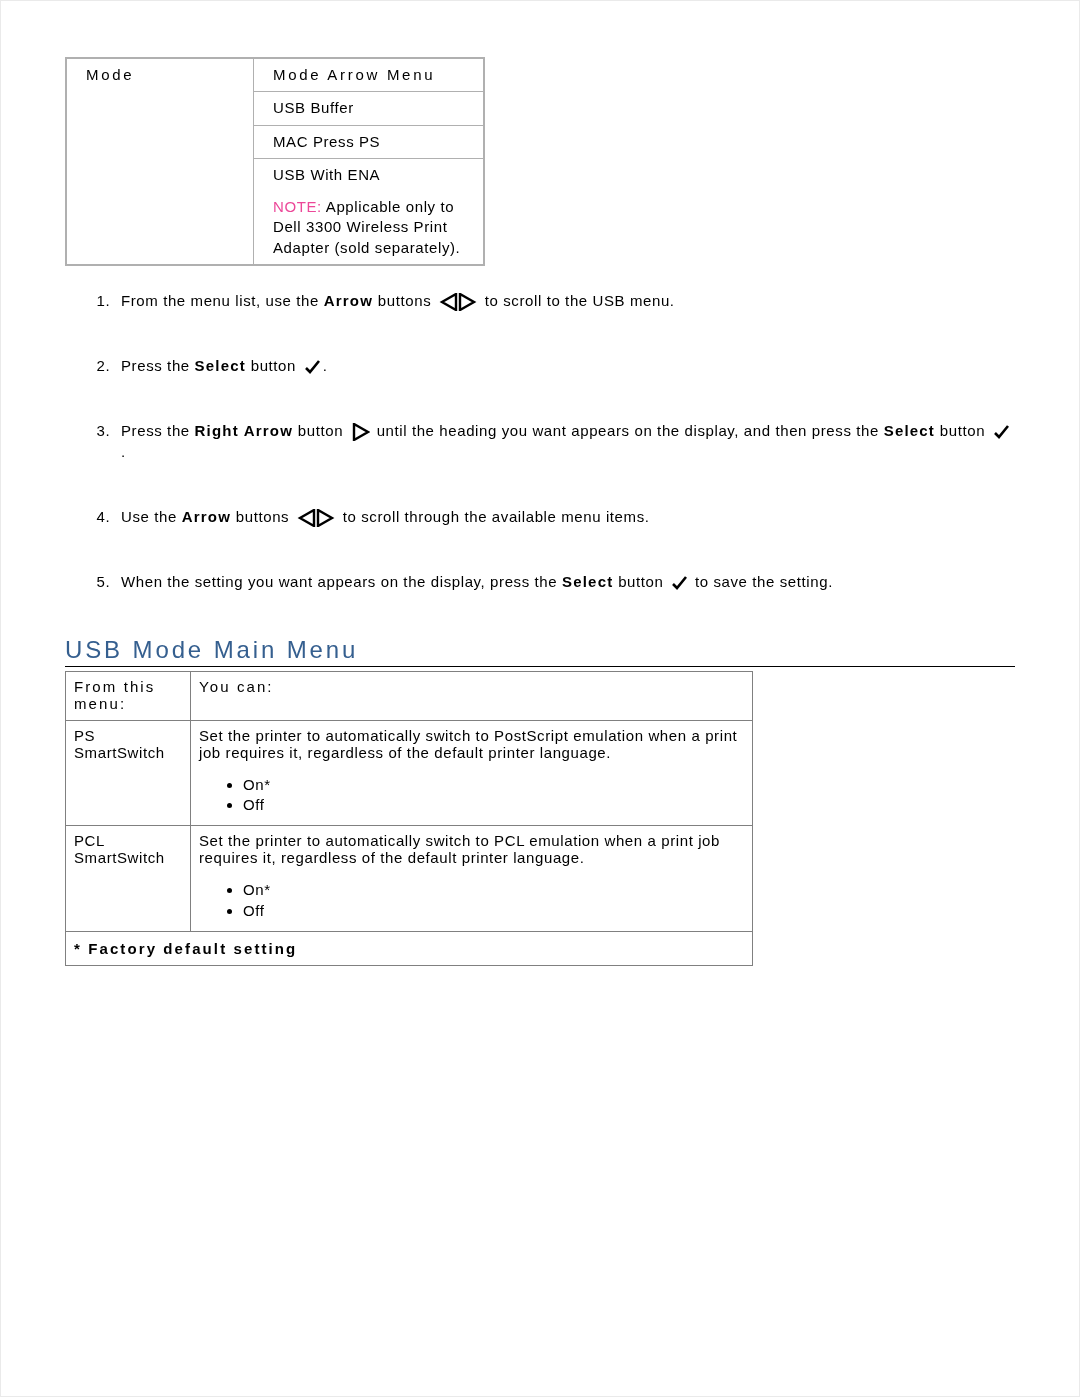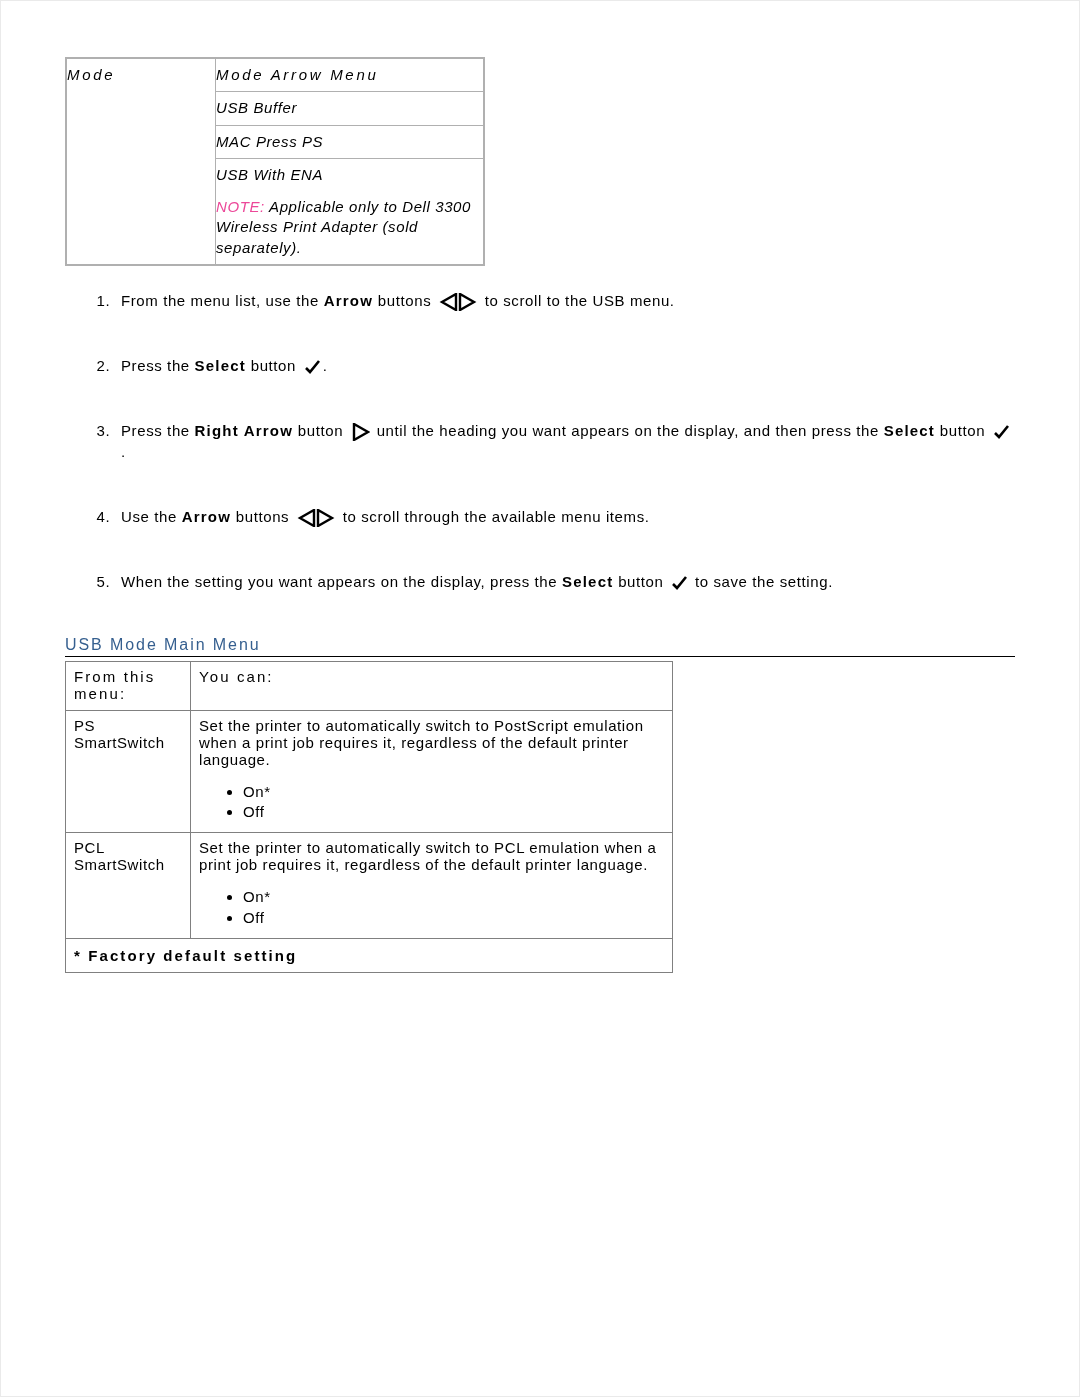--- a/index.html
+++ b/index.html
@@ -21,26 +21,25 @@
 
   
   .top-table {
     border: 2px solid #b0b0b0;
     border-collapse: collapse;
     width: 420px;
     margin: 0 0 24px 0;
   }
   .top-table td {
     border: 1px solid #b0b0b0;
-    padding: 6px 0;
+    padding: 6px 19px;
     font-size: 15px;
     vertical-align: top;
     line-height: 1.35;
     letter-spacing: 0.04em;
-    font-style: italic;
   }
   .top-table .hdr { letter-spacing: 0.18em; }
   .top-table .note-label { color: #ec4899; }
 
   .intro {
     font-size: 15px;
     letter-spacing: 0.04em;
     margin: 26px 0 30px 0;
   }
 
@@ -61,35 +60,35 @@
     letter-spacing: 0.08em;
   }
 
   
   .ic { display: inline-block; vertical-align: middle; margin: 0 2px; }
   .ic svg { display: block; }
 
   
   .section-heading {
     color: #355f8f;
-    font-size: 16px;
+    font-size: 24px;
     letter-spacing: 0.12em;
     margin: 20px 0 2px 0;
     font-weight: normal;
   }
   .rule {
     border: none;
     border-top: 1px solid #000;
     margin: 0 0 4px 0;
   }
 
   
   .menu-table {
     border-collapse: collapse;
-    width: 608px;
+    width: 688px;
   }
   .menu-table td, .menu-table th {
     border: 1px solid #808080;
     padding: 6px 8px 8px 8px;
     font-size: 15px;
     vertical-align: top;
     letter-spacing: 0.04em;
     text-align: left;
   }
   .menu-table th {

